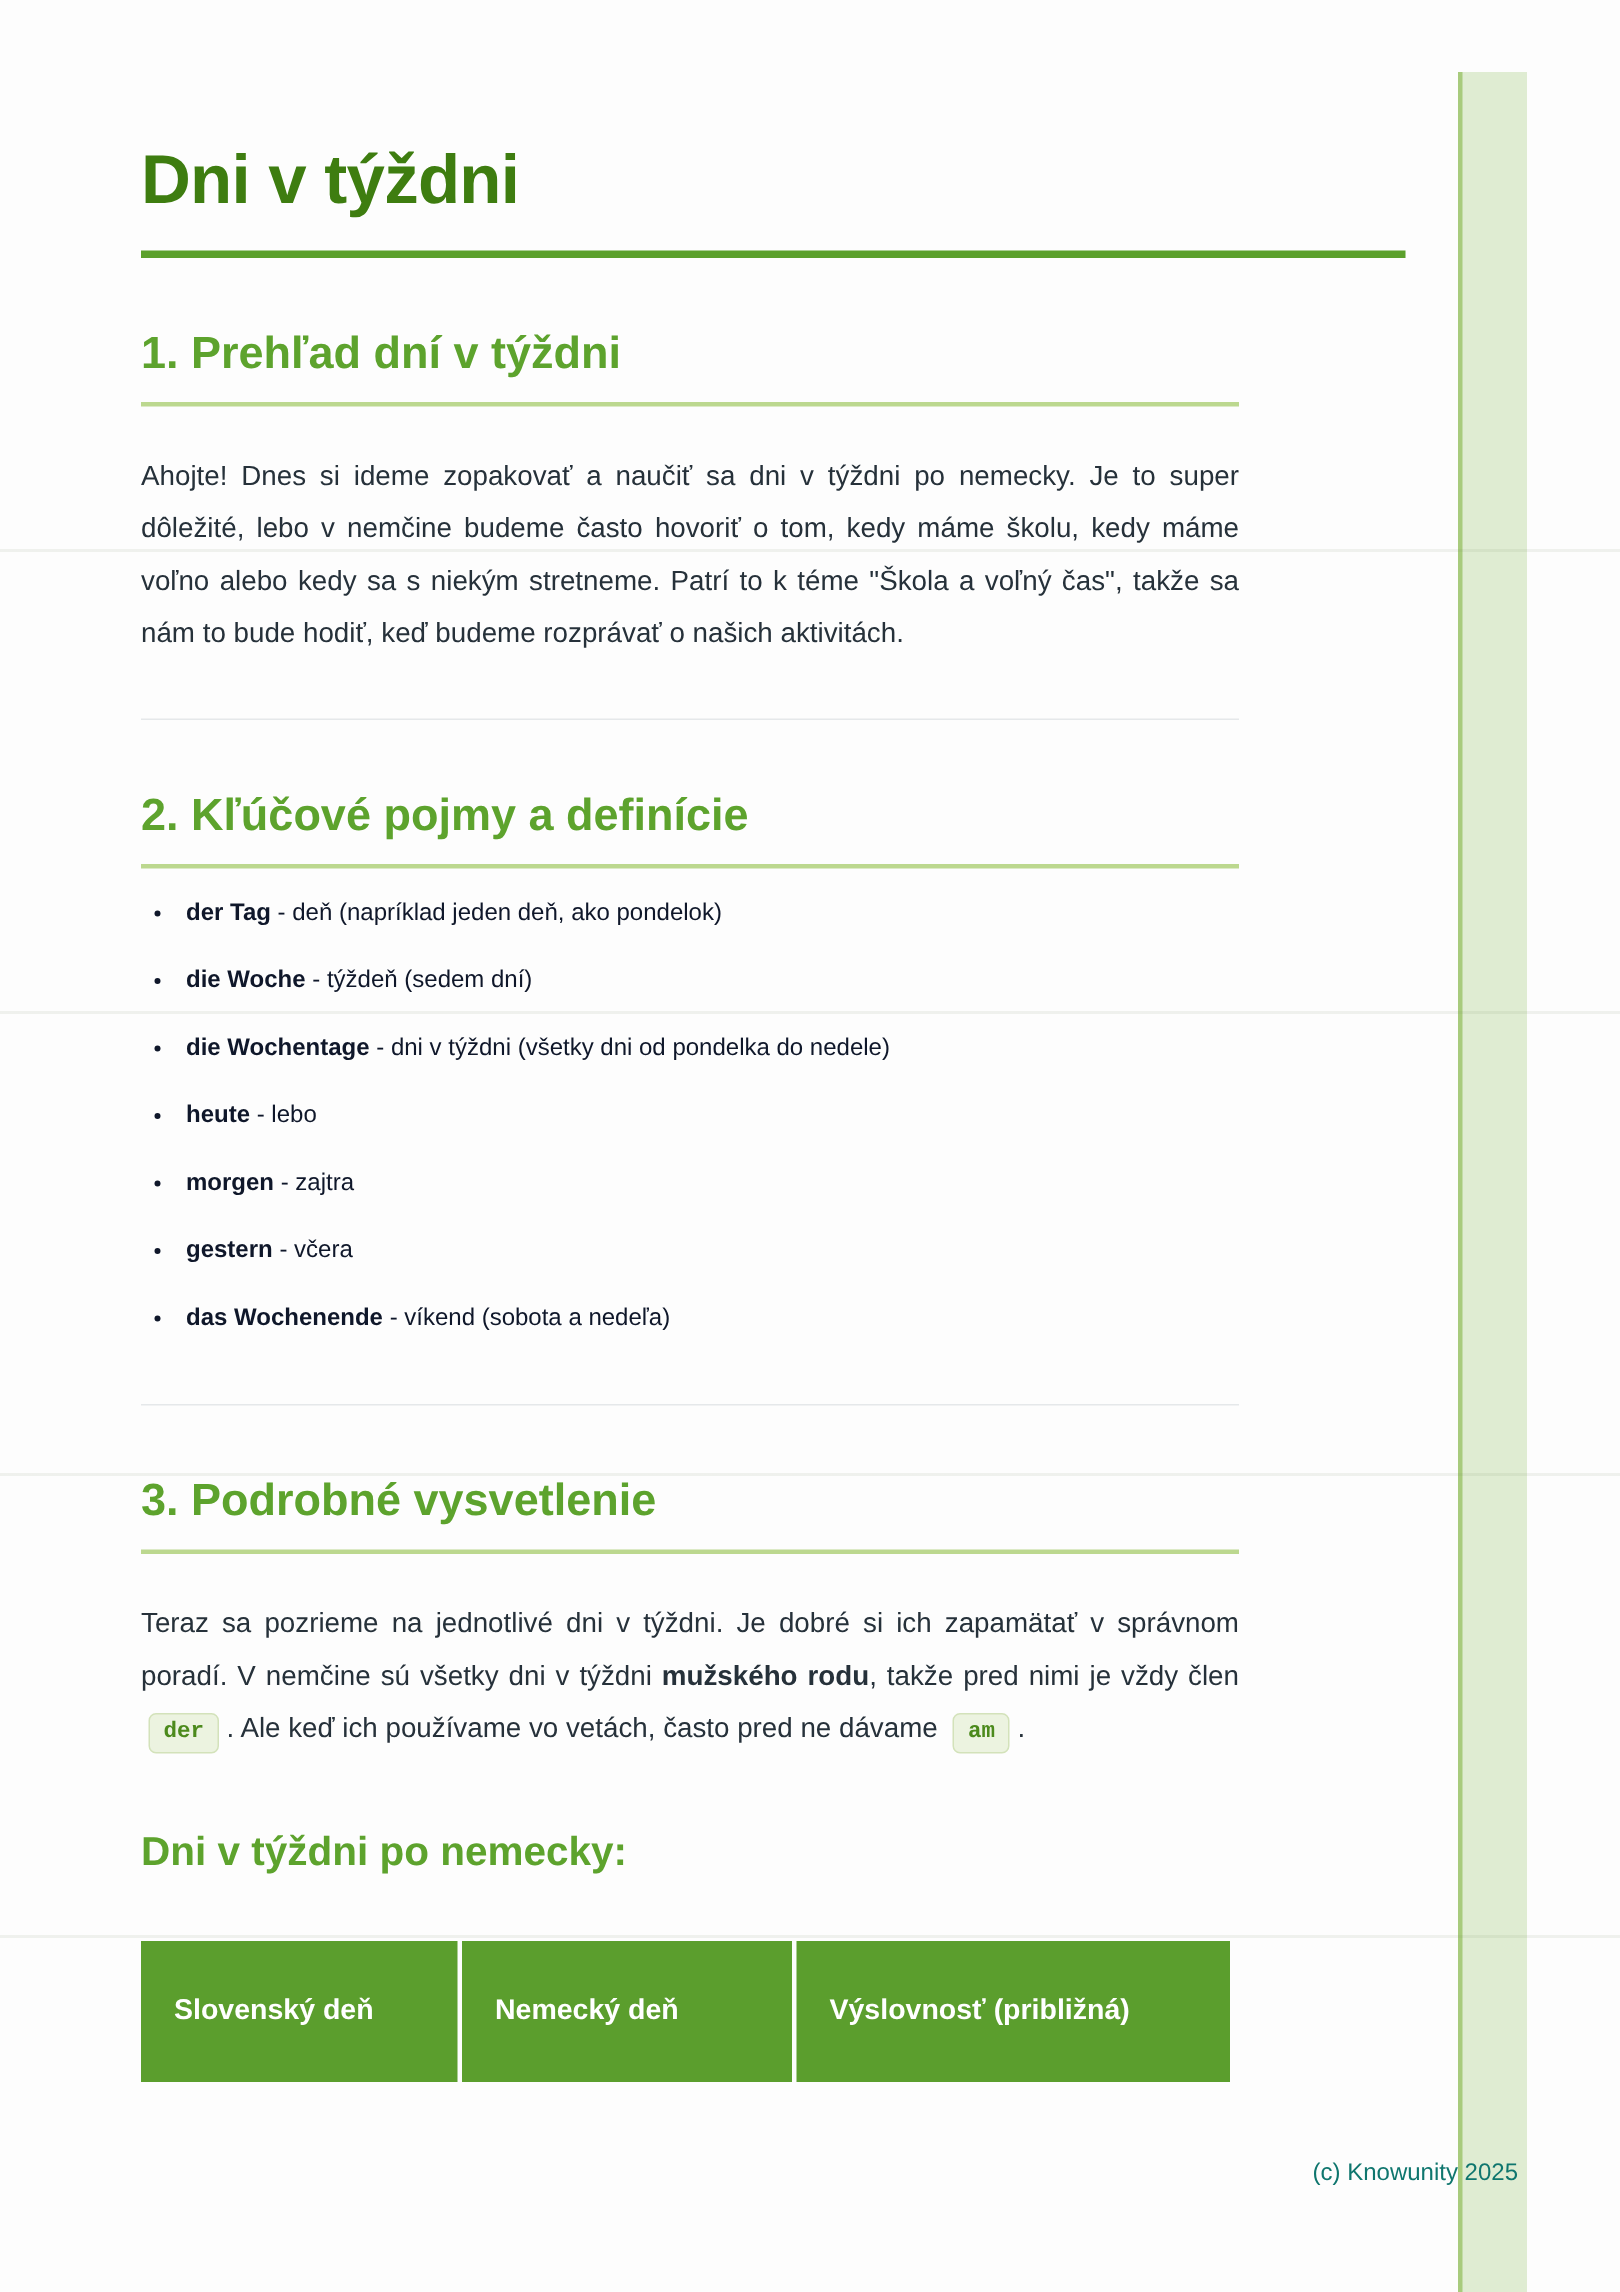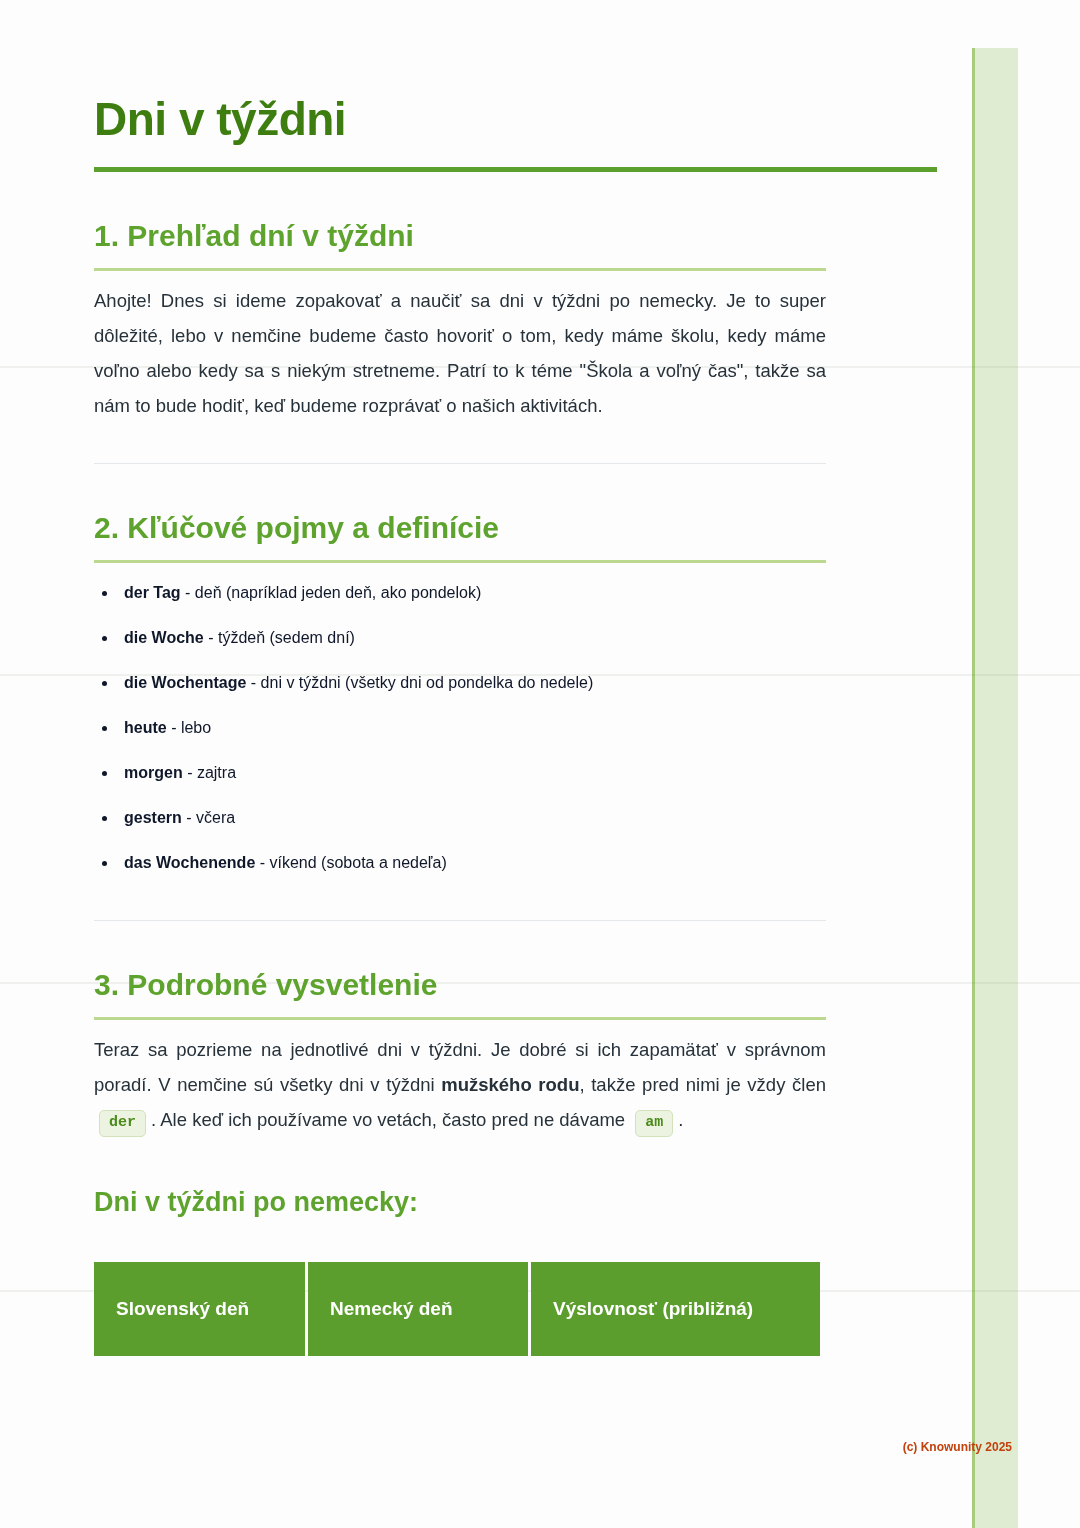--- a/index.html
+++ b/index.html
@@ -31,21 +31,21 @@
   }
   .title-rule { margin-top:22px; height:5px; background:#5ba02c; width:843px; }
 
   .section-heading {
     margin-top:46px; font-size:30px; font-weight:bold;
     color:#5da32d; width:732px; line-height:1.2;
   }
   .heading-underline { margin-top:14px; height:3px; background:#bcd88f; width:732px; }
 
   .body-text {
-    margin-top:12px; width:732px; font-size:18.5px;
+    margin-top:28px; width:732px; font-size:18.5px;
     line-height:35px; color:#26313a;
   }
   .justify { text-align:justify; }
 
   .divider { margin-top:40px; width:732px; height:1px; background:#e5e8ea; }
 
   ul.terms { margin-top:12px; margin-left:2px; width:724px; padding-left:22px; list-style:disc; }
   ul.terms li {
     font-size:16px; line-height:35px; color:#0f172a;
     margin:10px 0; padding-left:6px;
@@ -66,21 +66,21 @@
   .table-header .cell {
     background:#5b9e2d; color:#ffffff; font-weight:bold; font-size:19px;
     height:94px; display:flex; align-items:center; padding:0 22px;
   }
   .cell.c1 { width:211px; }
   .cell.c2 { width:220px; }
   .cell.c3 { width:289px; }
 
   .copyright {
     position:absolute; top:1440px; right:68px; z-index:4;
-    font-size:12px; color:#c2410c;font-weight:bold;
+    font-size:16px; color:#0f766e;
   }
 </style>
 </head>
 <body>
 
 <div class="canvas">
 
   <div class="side-strip"></div>
   <div class="ruled-lines"></div>
 

